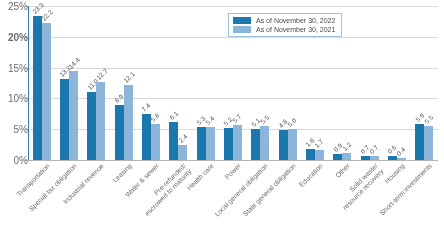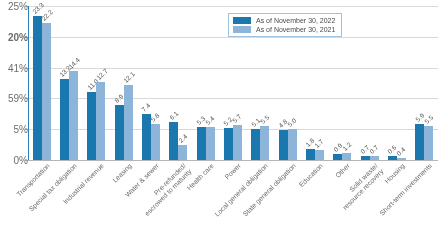--- a/index.html
+++ b/index.html
@@ -124,24 +124,24 @@
   <div class="plot-area">
     <div class="gridlines" id="gridlines">
         <div class="gridline baseline" style="top: 154px;"></div>
         <div class="ytickmark" style="top: 154px;"></div>
         <div class="ytick" style="top: 154px;">0%</div>
         <div class="gridline" style="top: 123.2px;"></div>
         <div class="ytickmark" style="top: 123.2px;"></div>
         <div class="ytick" style="top: 123.2px;">5%</div>
         <div class="gridline" style="top: 92.4px;"></div>
         <div class="ytickmark" style="top: 92.4px;"></div>
-        <div class="ytick" style="top: 92.4px;">59%</div>
+        <div class="ytick" style="top: 92.4px;">10%</div>
         <div class="gridline" style="top: 61.6px;"></div>
         <div class="ytickmark" style="top: 61.6px;"></div>
-        <div class="ytick" style="top: 61.6px;">41%</div>
+        <div class="ytick" style="top: 61.6px;">15%</div>
         <div class="gridline" style="top: 30.8px;"></div>
         <div class="ytickmark" style="top: 30.8px;"></div>
         <div class="ytick" style="top: 30.8px; font-weight: bold;">20%</div>
         <div class="gridline" style="top: 0px;"></div>
         <div class="ytickmark" style="top: 0px;"></div>
         <div class="ytick" style="top: 0px;">25%</div>
       </div>
     <div class="axis-v"></div>
     <div class="bars" id="bars">
         <div class="group" style="width: 27.3333px;">

